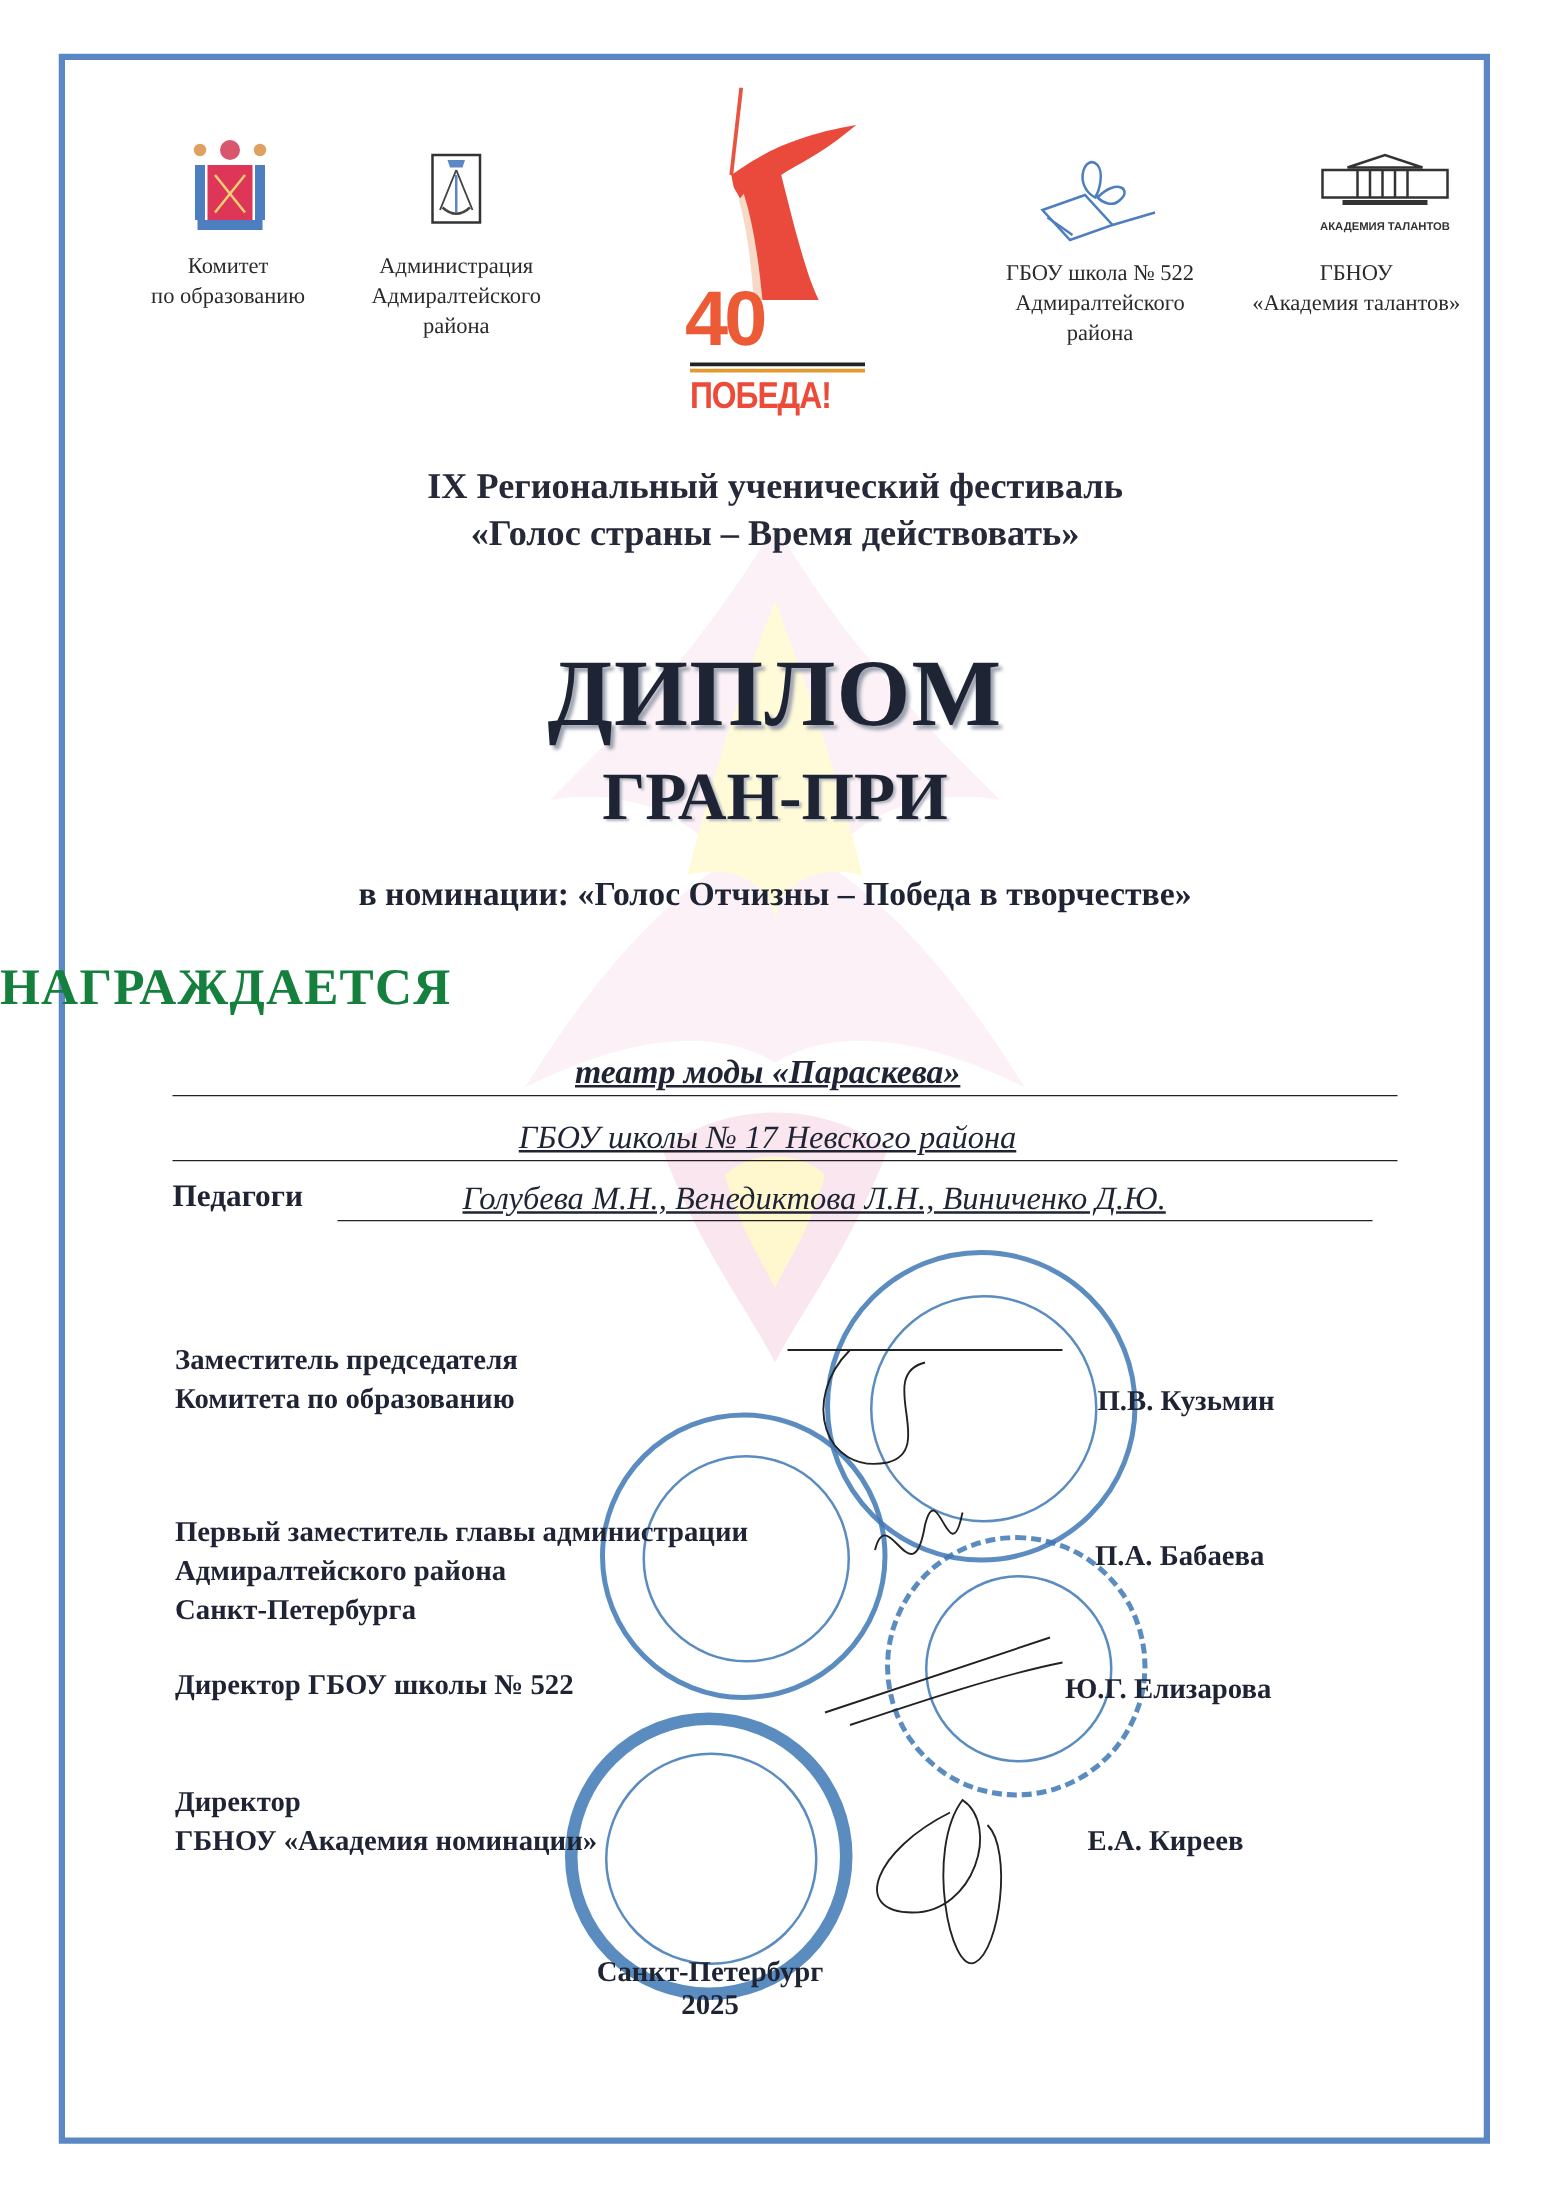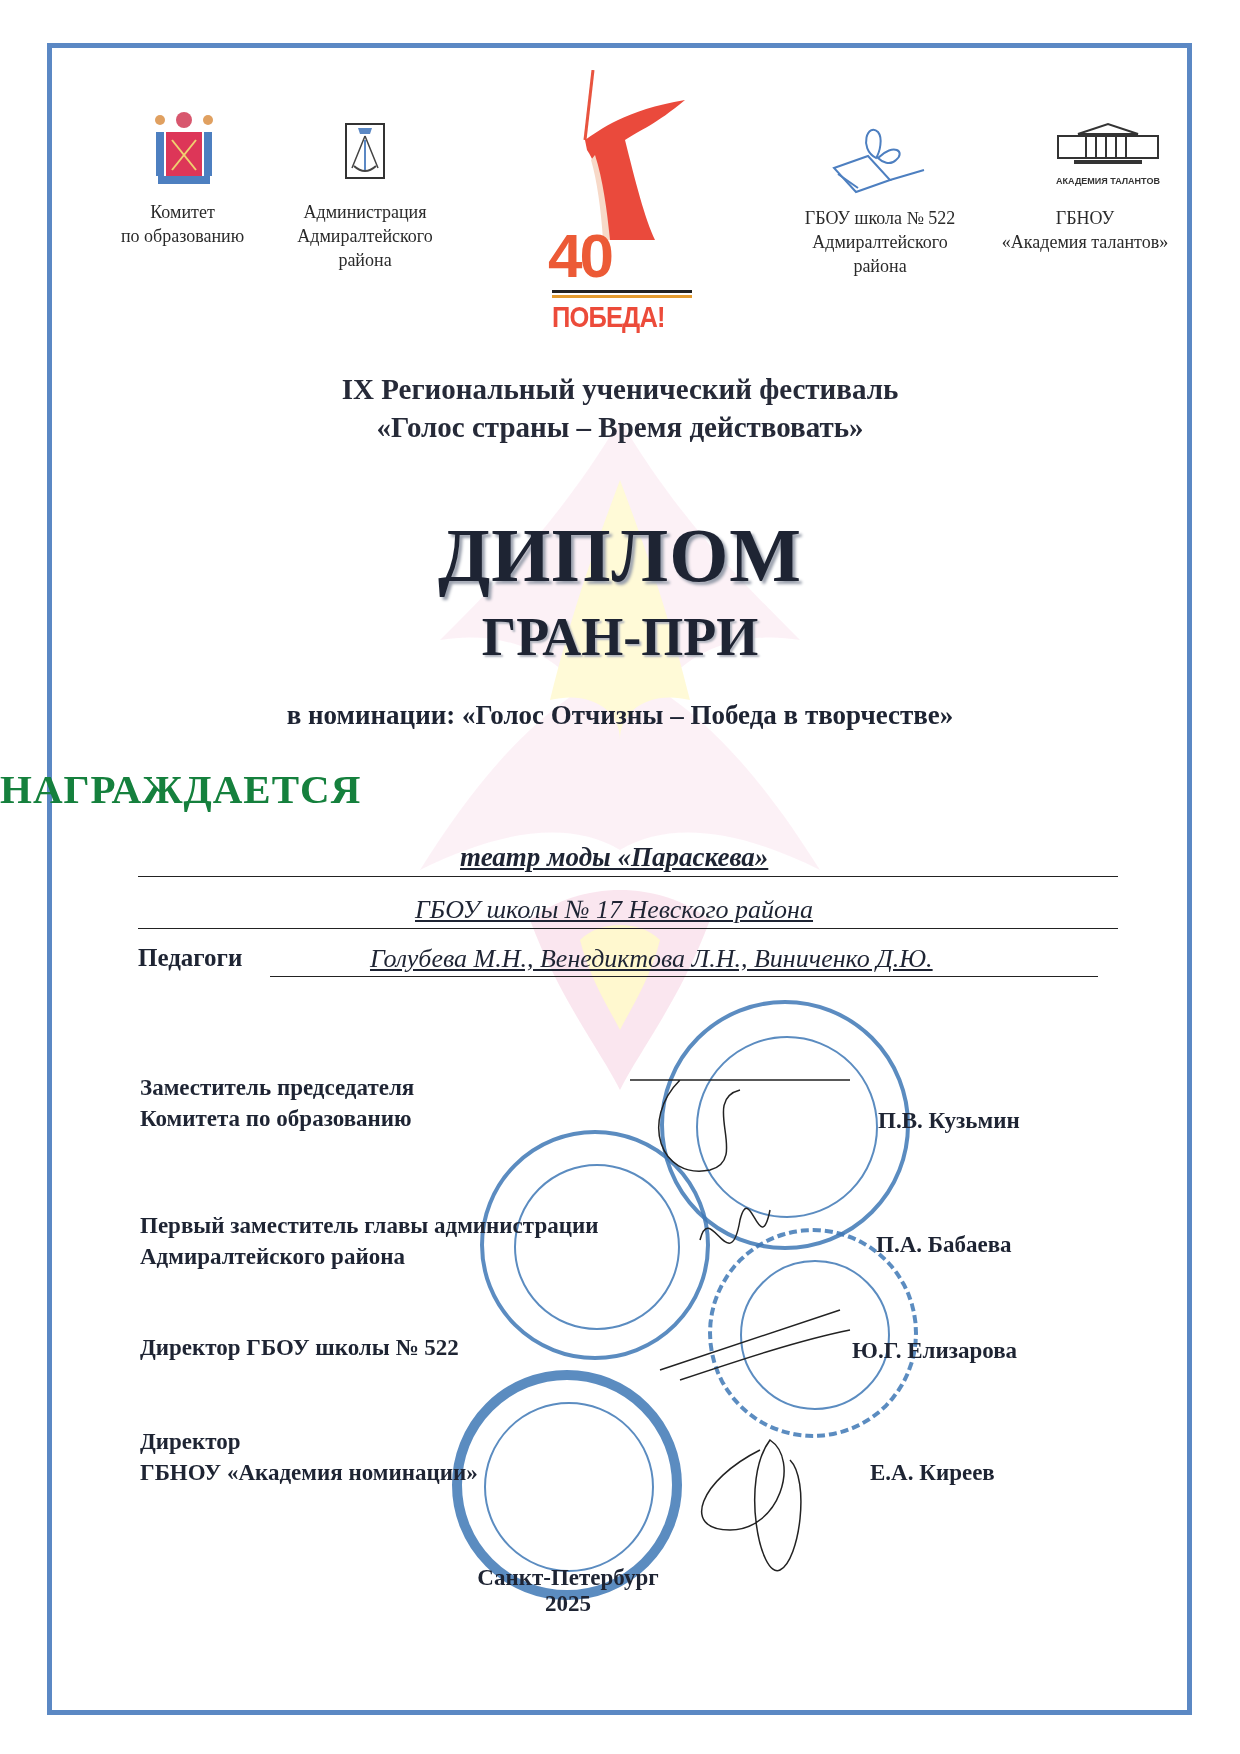--- a/index.html
+++ b/index.html
@@ -141,20 +141,21 @@
 
 <div class="sig-title" style="top:1072px;">
   <div>Заместитель председателя</div>
   <div>Комитета по образованию</div>
 </div>
 <div class="sig-name" style="left:878px;top:1108px;">П.В. Кузьмин</div>
 
 <div class="sig-title" style="top:1162px;margin-top:48px;">
   <div>Первый заместитель главы администрации</div>
   <div>Адмиралтейского района</div>
+  <div>Санкт-Петербурга</div>
 </div>
 <div class="sig-name" style="left:876px;top:1232px;">П.А. Бабаева</div>
 
 <div class="sig-title" style="top:1332px;">
   <div>Директор ГБОУ школы № 522</div>
 </div>
 <div class="sig-name" style="left:852px;top:1338px;">Ю.Г. Елизарова</div>
 
 <div class="sig-title" style="top:1426px;">
   <div>Директор</div>

